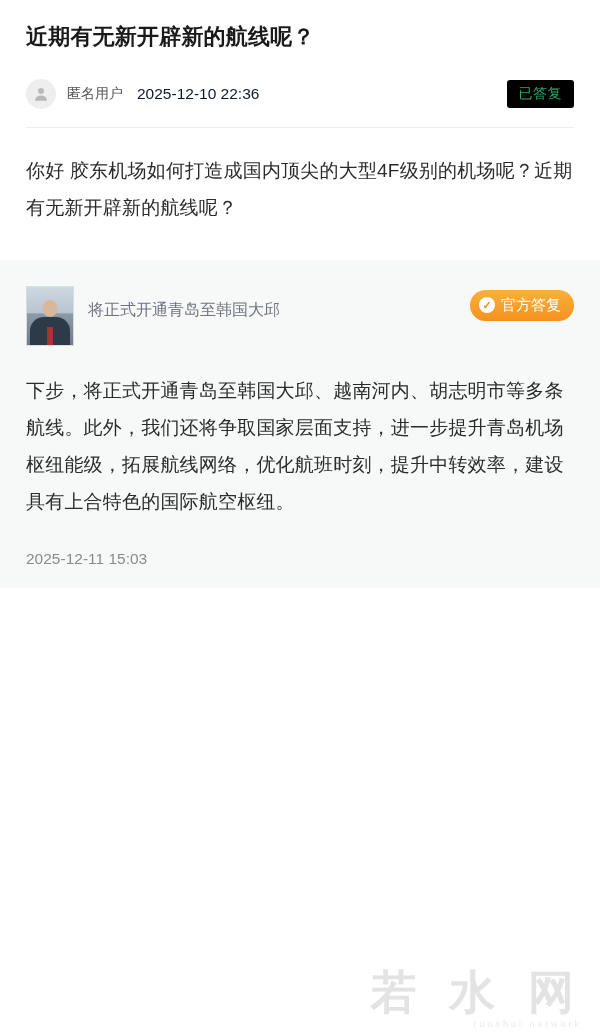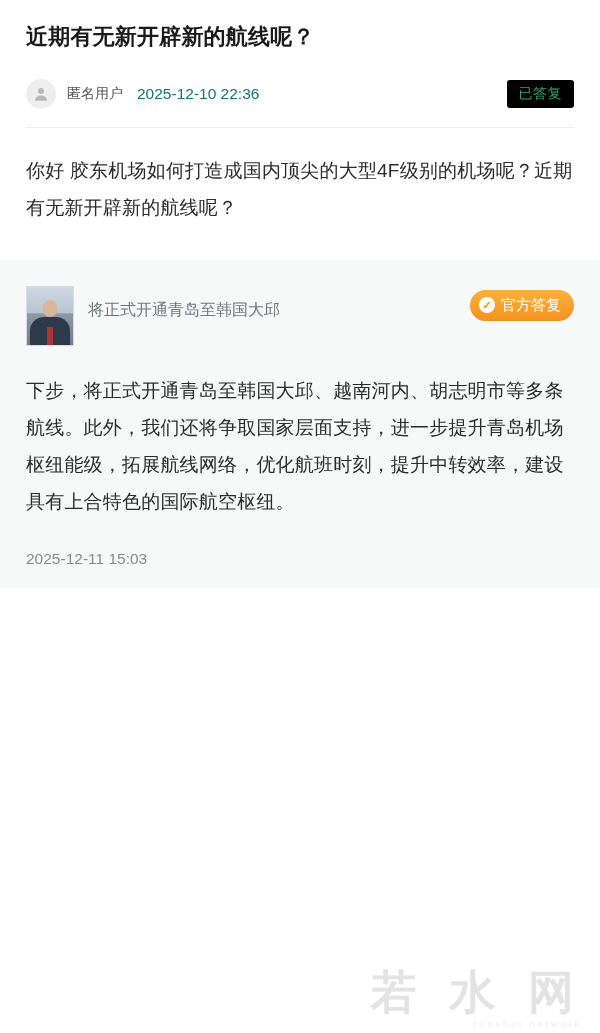--- a/index.html
+++ b/index.html
@@ -47,21 +47,21 @@
     flex: 0 0 auto;
   }
   .avatar svg { display: block; }
   .asker-name {
     font-size: 14px;
     color: #555555;
     margin-left: 11px;
   }
   .ask-time {
     font-size: 15.5px;
-    color: #0f766e;
+    color: #0f172a;
     margin-left: 14px;
   }
   .answered-badge {
     margin-left: auto;
     background: #000000;
     color: #2aa86a;
     font-size: 14px;
     padding: 5px 12px;
     border-radius: 3px;
     letter-spacing: 0.5px;

